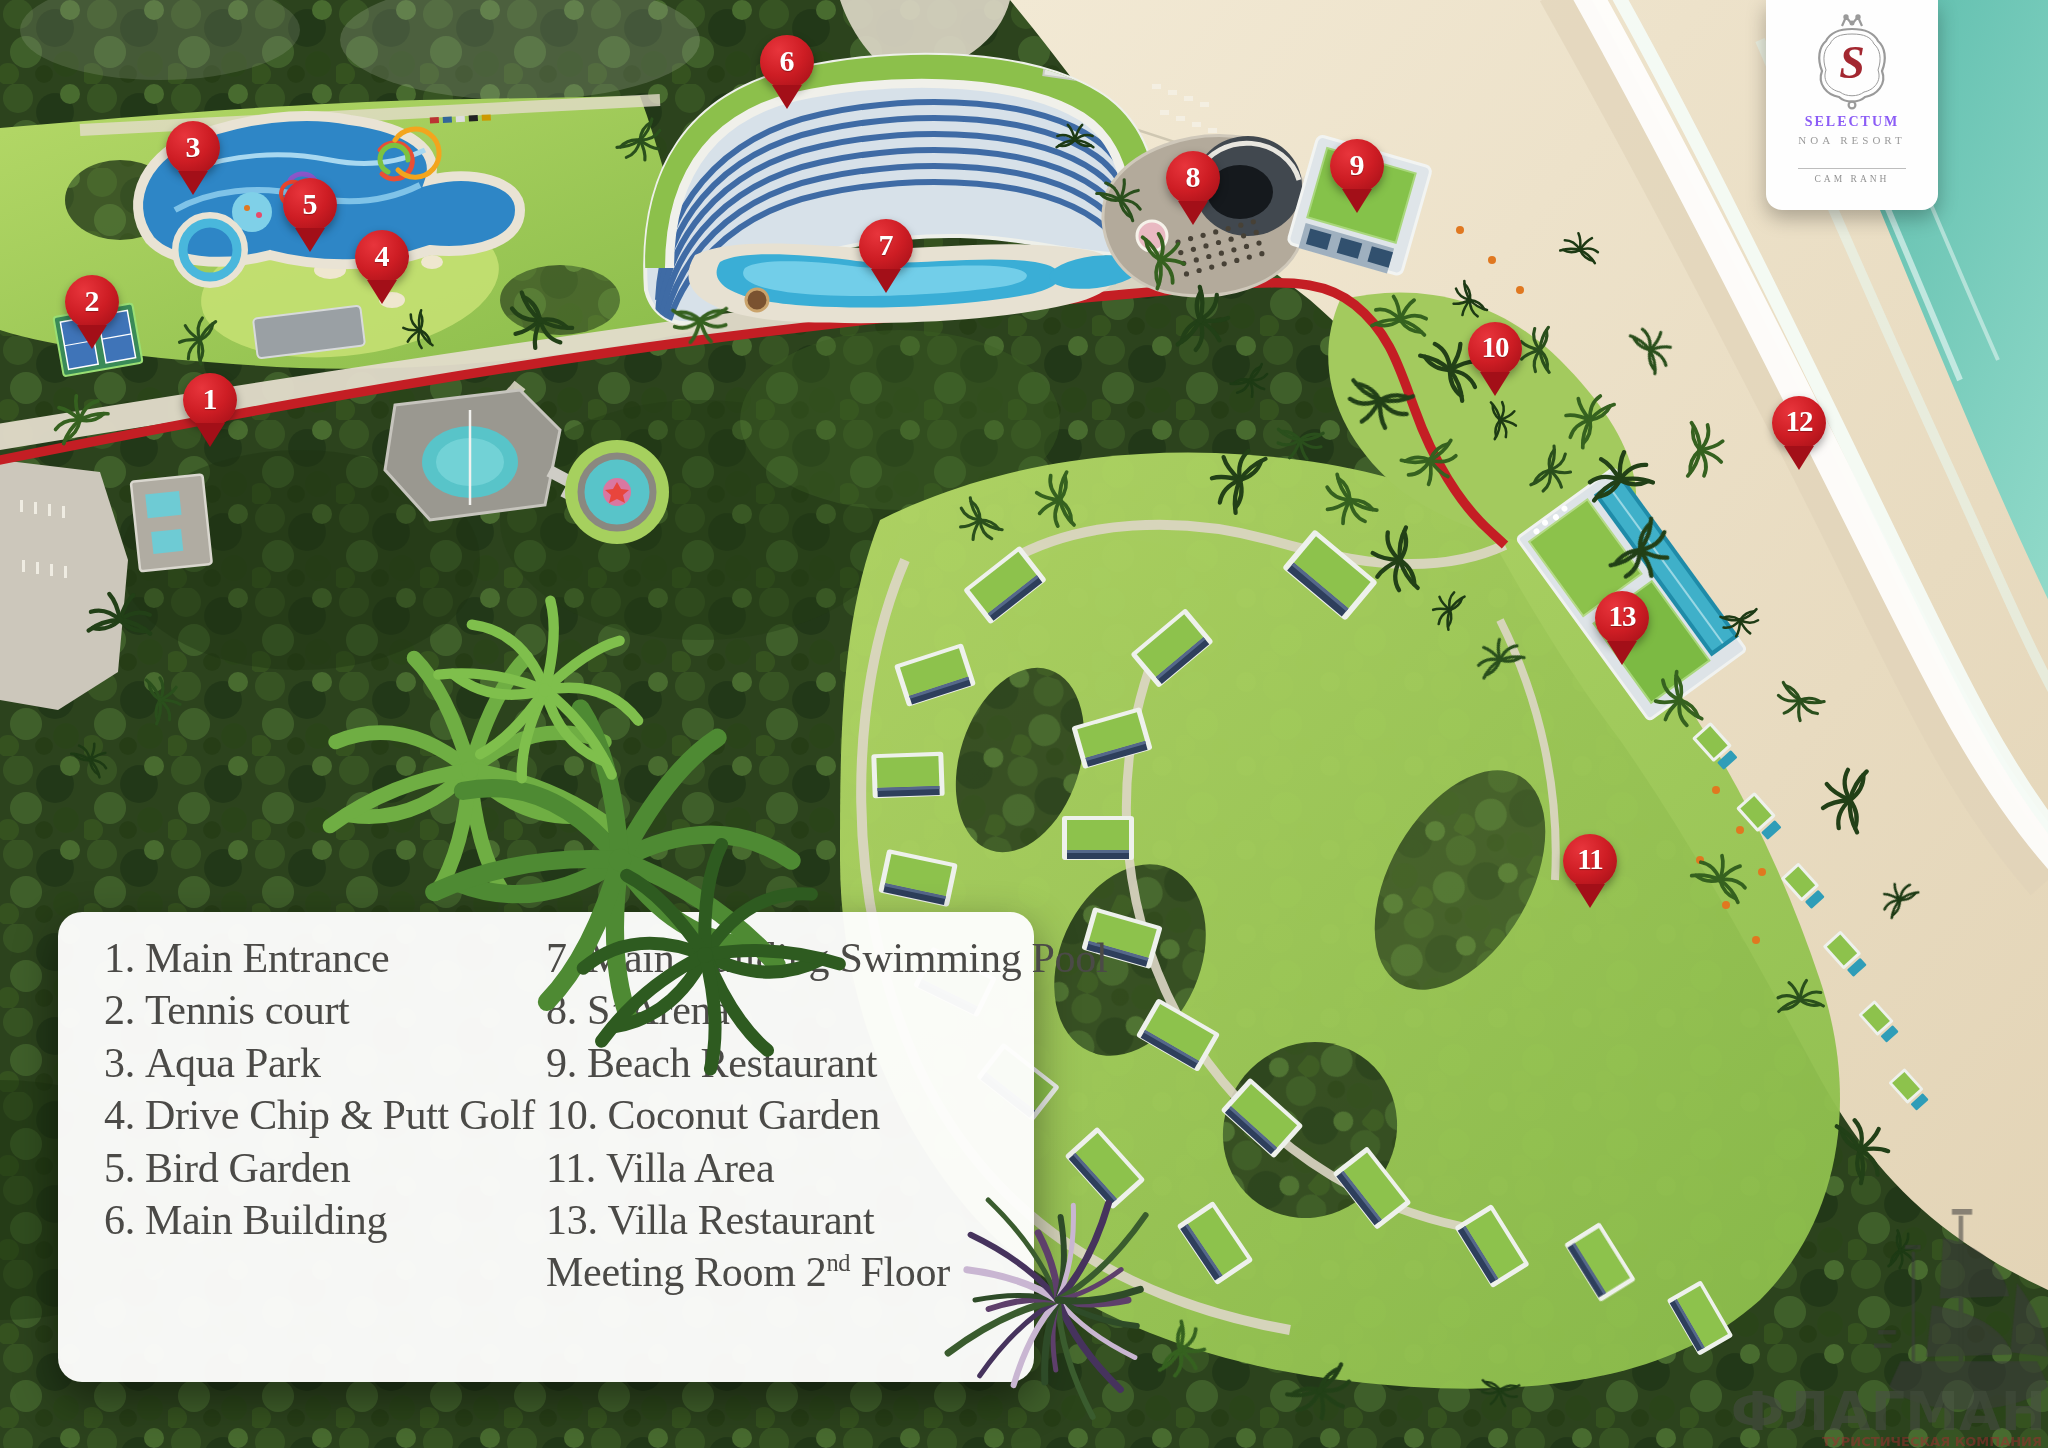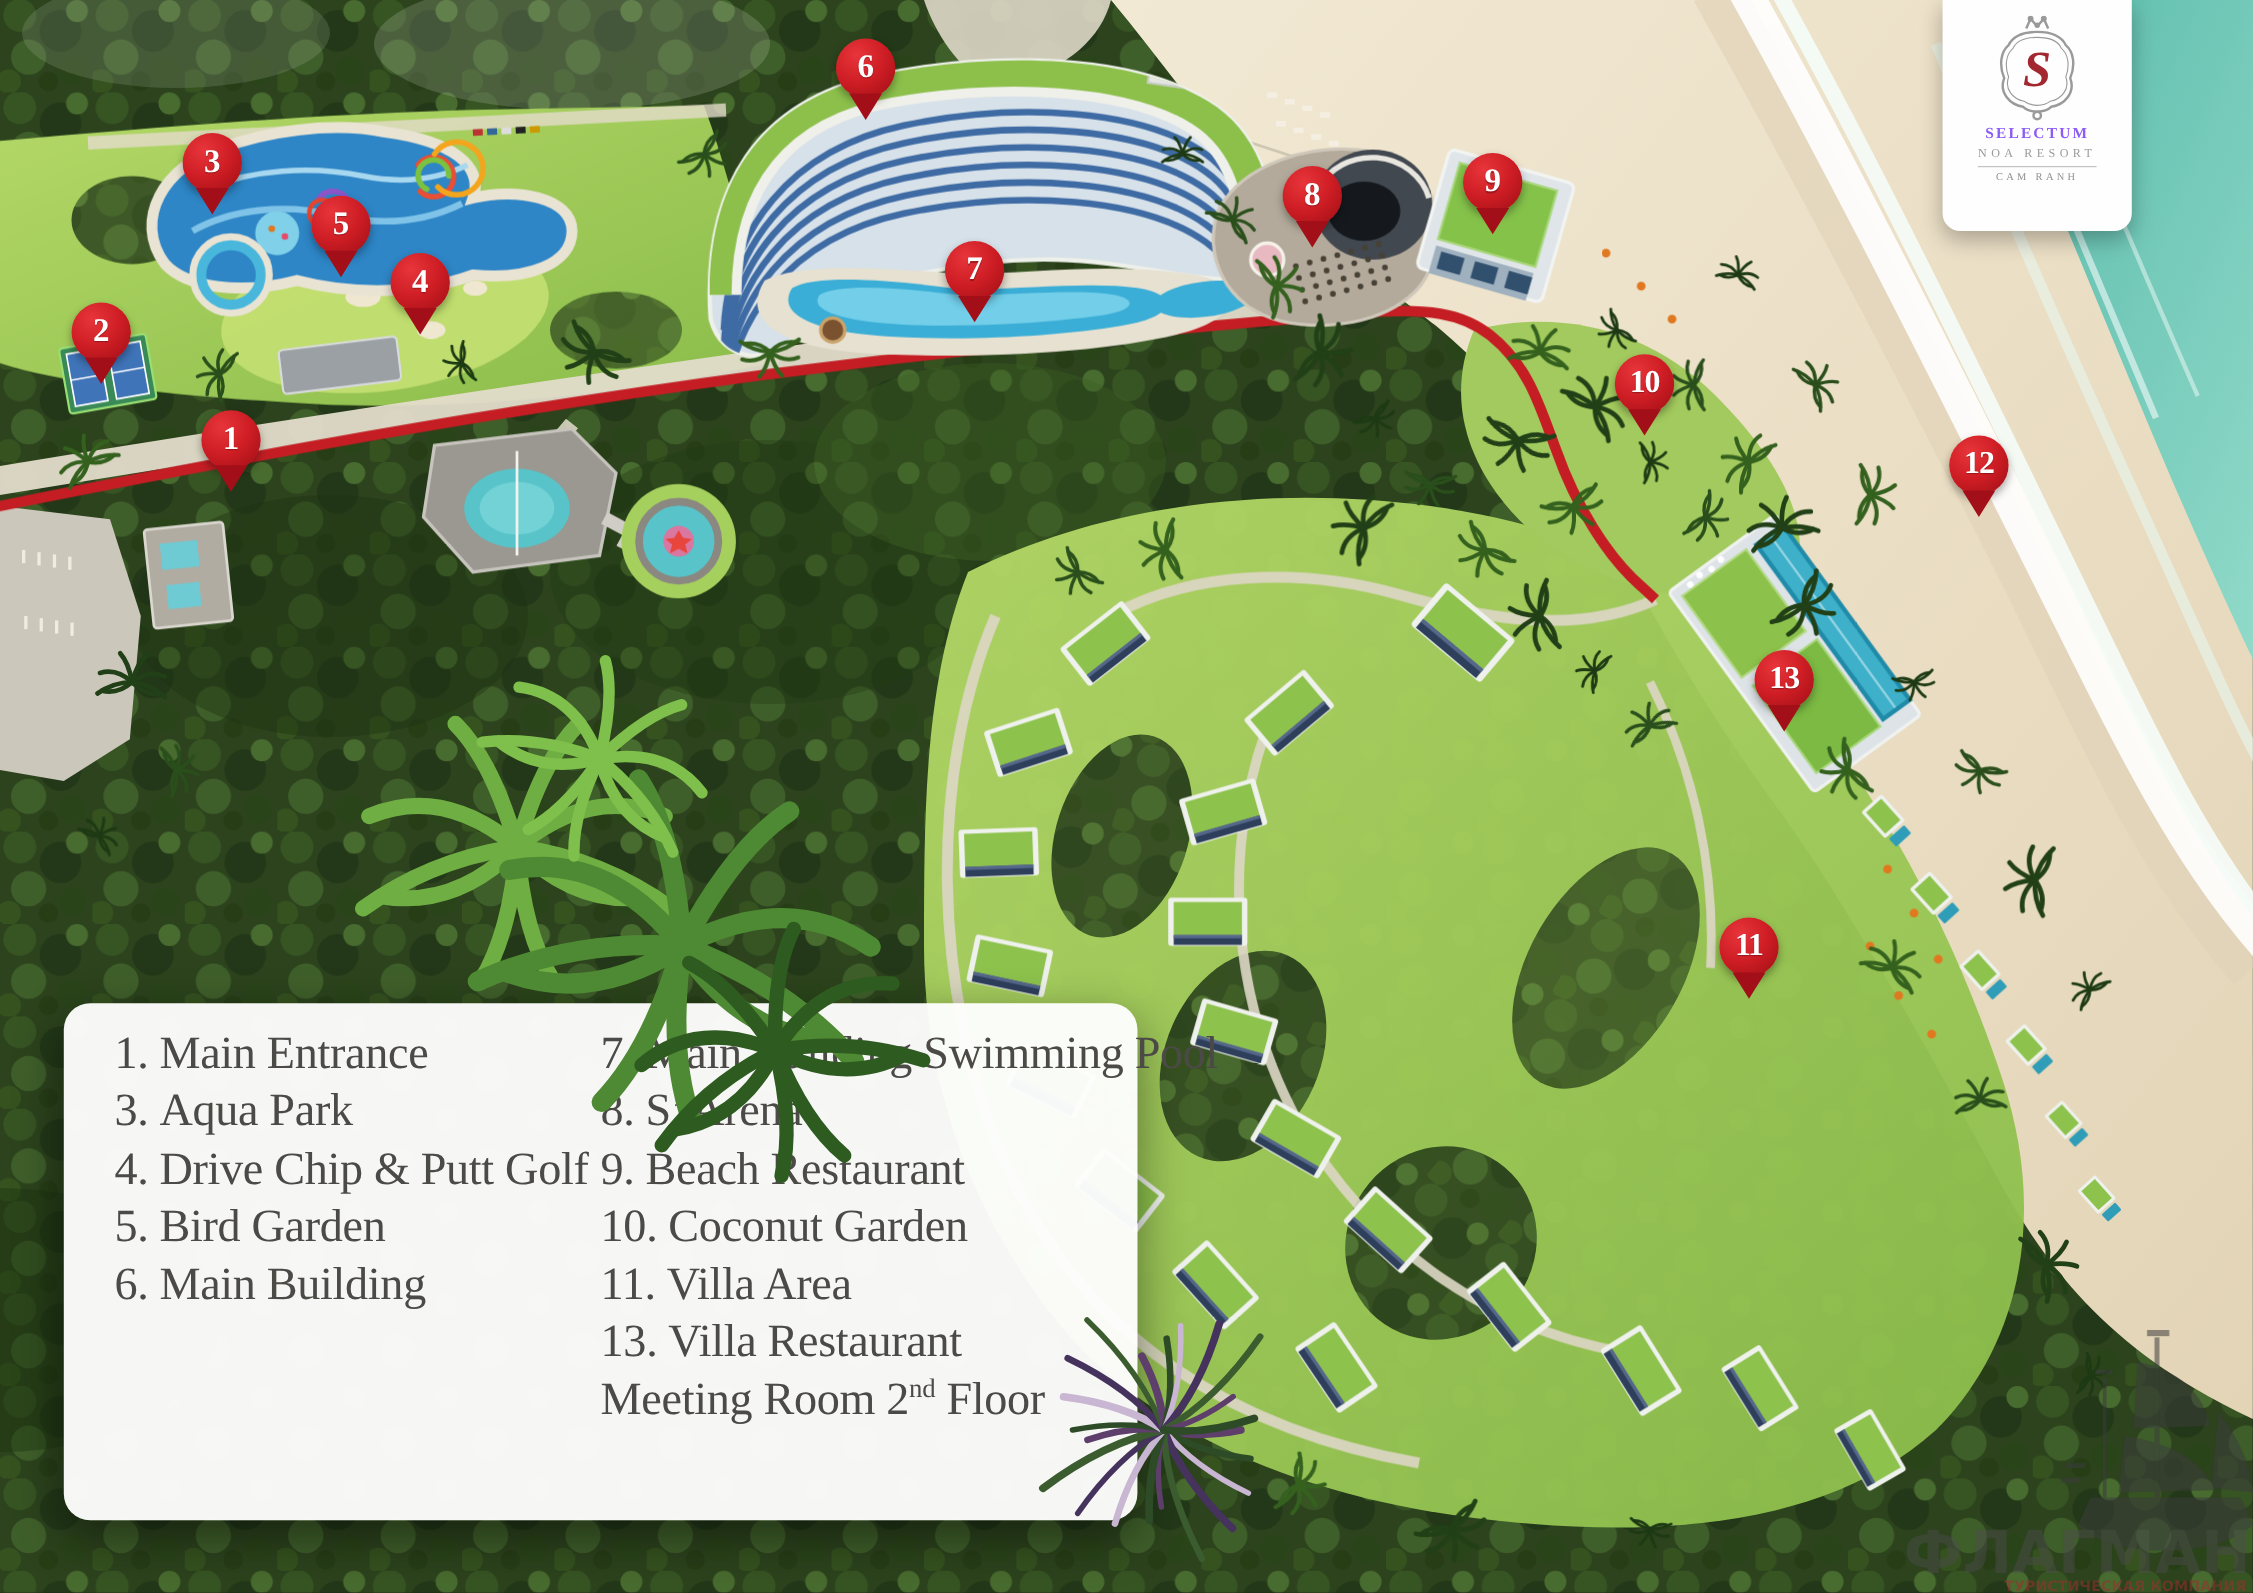--- a/index.html
+++ b/index.html
@@ -28,21 +28,21 @@
   .legend-item .num{margin-right:10px;}
   .legend-item.cont.ind{padding-left:36px;}
   .legend-item sup{font-size:58%;vertical-align:super;line-height:0;}
   
   #logo-card{position:absolute;left:1766px;top:0;width:172px;height:210px;z-index:15;
        background:#fefefe;border-radius:0 0 16px 16px;box-shadow:0 8px 20px rgba(0,0,0,.28);
        display:flex;flex-direction:column;align-items:center;}
   #logo-crest{margin-top:14px;}
   #logo-name{font-size:14px;font-weight:700;letter-spacing:2px;color:#8b5cf6;margin-top:2px;}
   #logo-sub{font-size:11px;letter-spacing:4px;color:#9b9b9b;margin-top:4px;
-       border-bottom:1px solid #bdbdbd;padding-bottom:5px;}
+       border-bottom:1px solid #bdbdbd;padding-bottom:22px;}
   #logo-loc{font-size:9.5px;letter-spacing:3px;color:#929292;margin-top:5px;}
   
   #flora-overlay{position:absolute;left:0;top:0;z-index:12;pointer-events:none;}
 </style>
 <title>Selectum Noa Resort Cam Ranh — Resort Map</title></head>
 <body>
 
 <div id="stage">
 
 <svg id="scene" width="2048" height="1448" viewBox="0 0 2048 1448" xmlns="http://www.w3.org/2000/svg">
@@ -467,20 +467,21 @@
         <span class="pin-num">12</span>
       </div>
       <div class="pin two" title="Villa Restaurant" style="left: 1622px; top: 618px;">
         <span class="pin-num">13</span>
       </div>
     </div>
 
 <div id="legend-card">
   <div id="legend-col-left" class="legend-col">
         <div class="legend-item"><span class="num">1.</span><span>Main Entrance</span></div>
+        <div class="legend-item"><span class="num">2.</span><span>Tennis court</span></div>
         <div class="legend-item"><span class="num">3.</span><span>Aqua Park</span></div>
         <div class="legend-item"><span class="num">4.</span><span>Drive Chip &amp; Putt Golf</span></div>
         <div class="legend-item"><span class="num">5.</span><span>Bird Garden</span></div>
         <div class="legend-item"><span class="num">6.</span><span>Main Building</span></div>
       </div>
   <div id="legend-col-right" class="legend-col">
         <div class="legend-item"><span class="num">7.</span><span>Main Building Swimming Pool</span></div>
         <div class="legend-item"><span class="num">8.</span><span>S’ Arena</span></div>
         <div class="legend-item"><span class="num">9.</span><span>Beach Restaurant</span></div>
         <div class="legend-item"><span class="num">10.</span><span>Coconut Garden</span></div>

